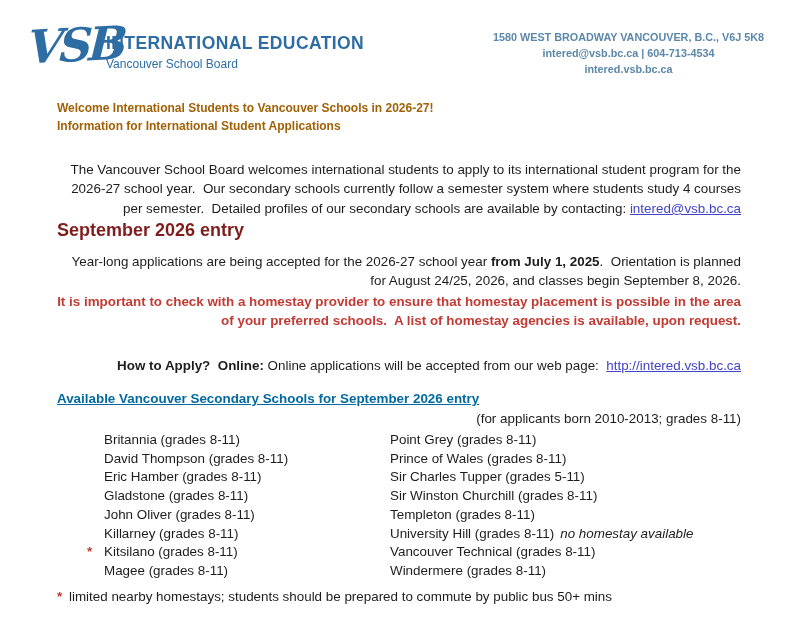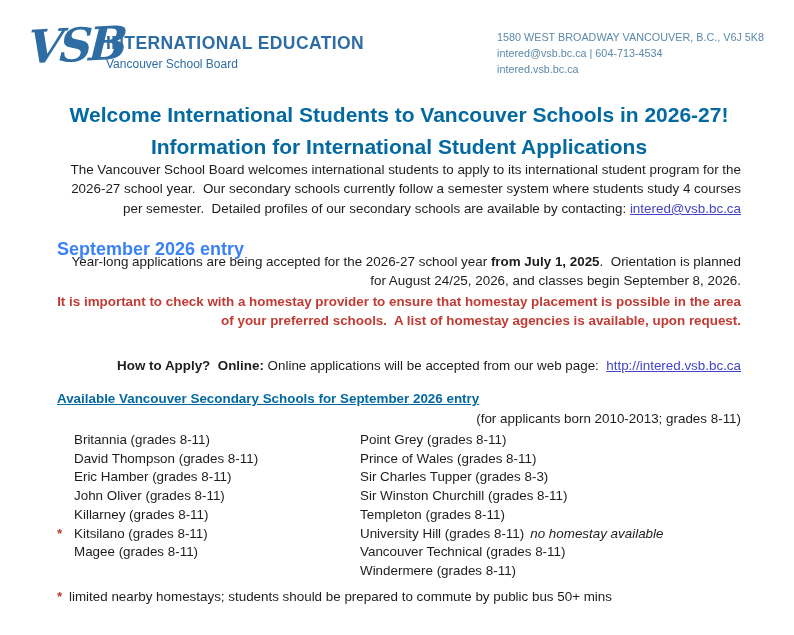--- a/index.html
+++ b/index.html
@@ -22,49 +22,49 @@
     letter-spacing:-4px;
     color:#2e6da4;
     transform:rotate(-3deg) skewX(-6deg);
   }
   .logo-text { left:106px; top:33px; color:#2e6da4; }
   .logo-line1 { font-size:17.5px; font-weight:bold; letter-spacing:0.4px; }
   .logo-line2 { font-size:12px; font-weight:normal; margin-top:3px; }
 
   .contact {
     right:30px; top:29px;
-    text-align:left;
+    text-align:center;
     color:#5b88aa;
-    font-size:10.8px; font-weight:400;
+    font-size:10.8px; font-weight:700;
     line-height:1.5;
   }
 
   
   .content-left { left:57px; width:684px; }
   .prewrap { white-space:pre-wrap; }
 
   .doc-title {
     top:99px;
-    text-align:center;
+    text-align:left;
     font-weight:bold;
-    font-size:21px;
+    font-size:12px;
     line-height:1.5;
-    color:#0369a1;
+    color:#a16207;
   }
 
   .body-text { font-size:13.4px; line-height:1.45; color:#1d1d1d;text-align:right; }
 
   .intro { top:160px; }
   .link {
     color:#4343c8;
     text-decoration:underline;
     cursor:pointer;
   }
 
-  .sept-heading { top:239px; font-size:18px; font-weight:bold; color:#3b82f6; }
+  .sept-heading { top:220px; font-size:18px; font-weight:bold; color:#7f1d1d; }
   .sept-body { top:252px; }
   .bold { font-weight:bold; }
 
   .homestay-alert {
     top:292px;
     font-weight:bold;
     color:#c13b34;
   }
 
   .apply-line { top:356px; }
@@ -73,21 +73,21 @@
     top:391px;
     font-size:13.4px; font-weight:bold;
     text-decoration:underline;
     color:#0369a1;
   }
   .schools-sub { top:409px; }
 
   .school-cols { top:431px; display:flex; }
   .school-col { width:303px; }
   .school-col.right { width:381px; }
-  .school-row { display:flex; font-size:13.4px; line-height:18.7px; }
+  .school-row { display:flex; font-size:13.4px; line-height:18.7px;margin-left:30px; }
   .ast-cell { width:17px; color:#c13b34; font-weight:bold; flex:0 0 17px; }
   .school-note { font-style:italic; margin-left:6px; }
 
   .footnote { top:588px; display:flex; font-size:13.4px; line-height:1.4; }
   .footnote .ast-cell { width:12px; flex:0 0 12px; }
 </style>
 </head>
 <body>
 
 <div class="abs logo-script">VSB</div>
@@ -128,20 +128,21 @@
     <div class="school-row">
         <span class="ast-cell"></span>
         <span>David Thompson (grades 8-11)</span>
       </div>
     <div class="school-row">
         <span class="ast-cell"></span>
         <span>Eric Hamber (grades 8-11)</span>
       </div>
     <div class="school-row">
         <span class="ast-cell"></span>
+        <span>Gladstone (grades 8-11)</span>
       </div>
     <div class="school-row">
         <span class="ast-cell"></span>
         <span>John Oliver (grades 8-11)</span>
       </div>
     <div class="school-row">
         <span class="ast-cell"></span>
         <span>Killarney (grades 8-11)</span>
       </div>
     <div class="school-row">
@@ -154,21 +155,21 @@
       </div>
   </div>
   <div class="school-col right">
     <div class="school-row">
         <span>Point Grey (grades 8-11)</span>
       </div>
     <div class="school-row">
         <span>Prince of Wales (grades 8-11)</span>
       </div>
     <div class="school-row">
-        <span>Sir Charles Tupper (grades 8-3)</span>
+        <span>Sir Charles Tupper (grades 5-11)</span>
       </div>
     <div class="school-row">
         <span>Sir Winston Churchill (grades 8-11)</span>
       </div>
     <div class="school-row">
         <span>Templeton (grades 8-11)</span>
       </div>
     <div class="school-row">
         <span>University Hill (grades 8-11)</span>
         <span class="school-note">no homestay available</span>

